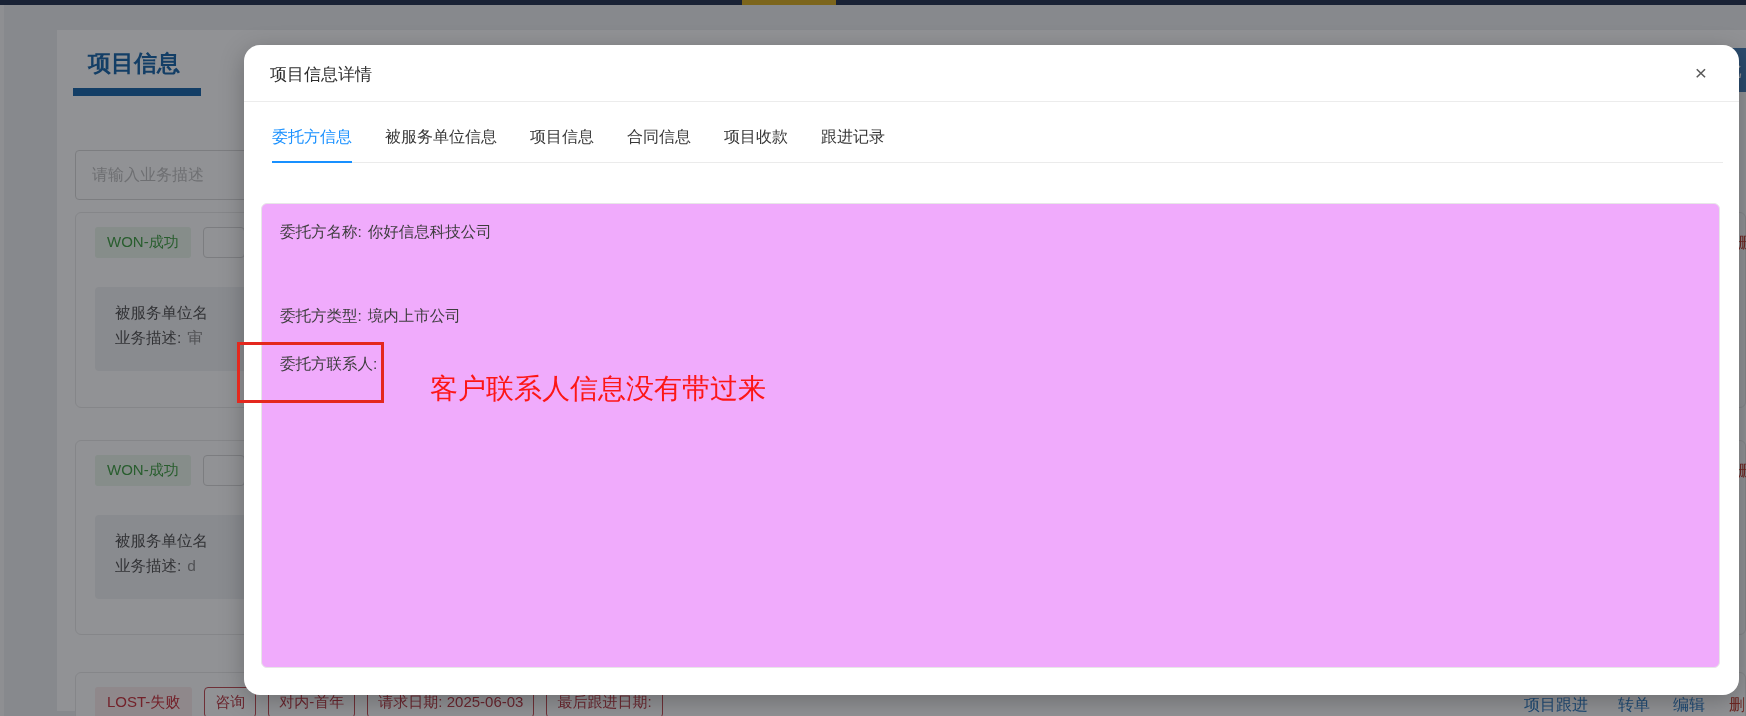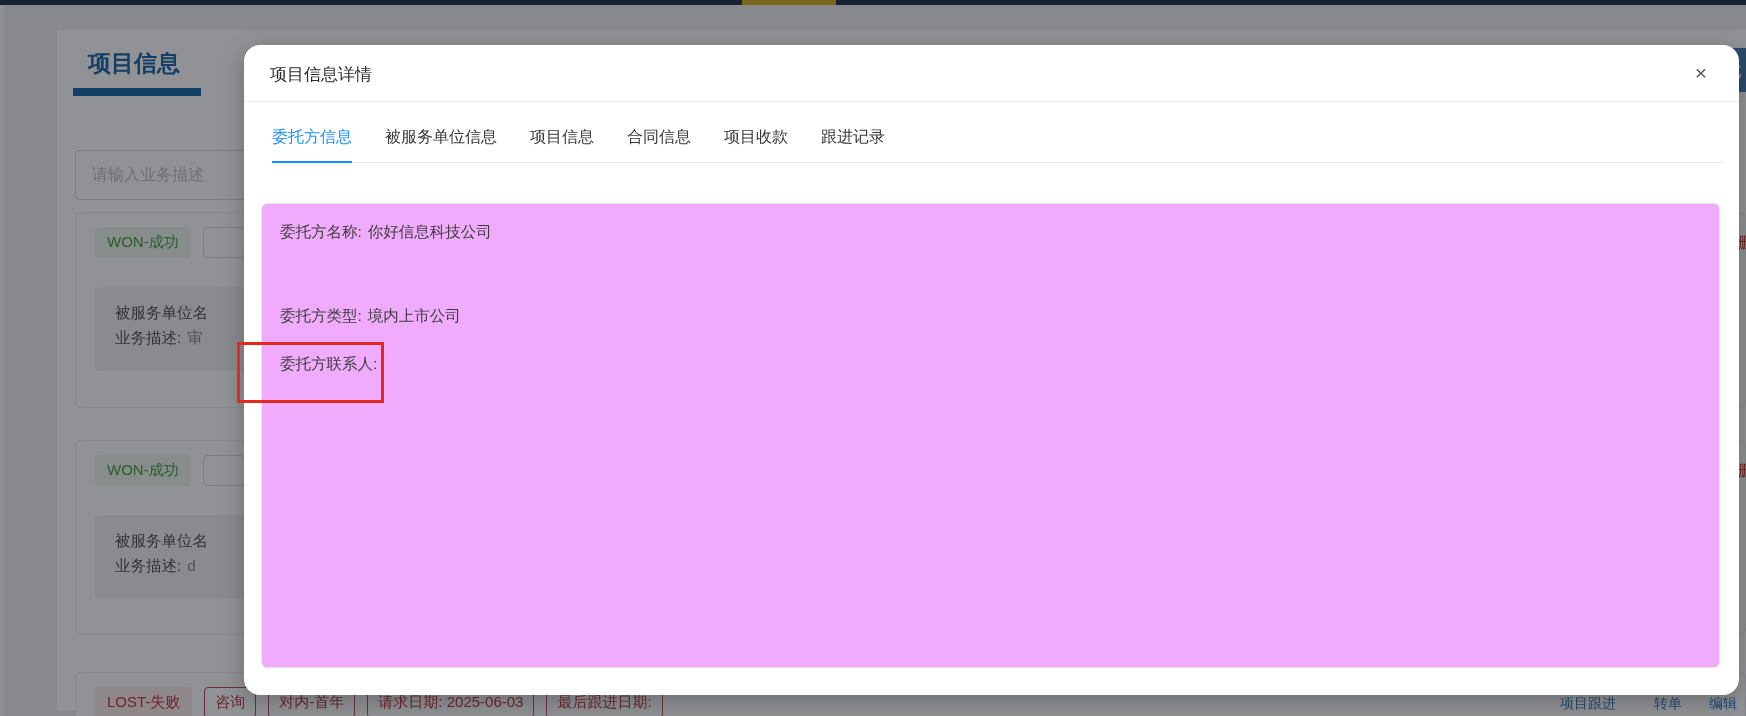--- a/index.html
+++ b/index.html
@@ -37,21 +37,21 @@
   .badge.danger  { color:#c8303a; background:#fbecec; }
   .tag-stub { display:inline-block; width:42px; height:31px; background:#fff; border:1px solid #d8d8d8; border-radius:4px; }
   .otag { display:inline-block; padding:5px 10px; font-size:15px; color:#b93a44; border:1px solid #c04a52;
     border-radius:4px; background:transparent; white-space:nowrap; }
 
   .inner-panel { position:absolute; left:19px; right:19px; top:74px; height:84px; background:#f1f2f4;
     border-radius:4px; padding:13px 20px; }
   .inner-line { font-size:15.5px; color:#4f4f4f; line-height:25px; white-space:nowrap; }
   .inner-line .val { color:#8a8a8a; margin-left:6px; }
 
-  .card-link { position:absolute; top:22px; font-size:14px; color:#2e7cc3; cursor:pointer; white-space:nowrap;margin-left:36px; }
+  .card-link { position:absolute; top:22px; font-size:16px; color:#2e7cc3; cursor:pointer; white-space:nowrap; }
   .card-link.red { color:#c0392b; }
   .del-link-side { position:absolute; left:1662px; top:20px; font-size:15.5px; color:#c0392b; cursor:pointer; }
   .lnk-1 { left:1448px; } .lnk-2 { left:1542px; } .lnk-3 { left:1597px; } .lnk-4 { left:1653px; }
 
   
   .overlay { position:absolute; inset:0; background:rgba(15,18,24,0.46); z-index:10; }
 
   
   .modal { position:absolute; left:212px; top:45px; width:1495px; height:650px; background:#fff;
     border-radius:16px; box-shadow:0 6px 24px rgba(0,0,0,0.25); z-index:20;margin-left:32px; }
@@ -167,14 +167,15 @@
       <div class="field field-2">
         <span>委托方类型:</span><span class="fval">境内上市公司</span>
       </div>
       <div class="field field-3">
         <span>委托方联系人:</span><span class="fval"></span>
       </div>
     </div>
   </div>
 
   <div class="red-box"></div>
+  <div class="annotation">客户联系人信息没有带过来</div>
 
 </div>
 
 </body></html>

